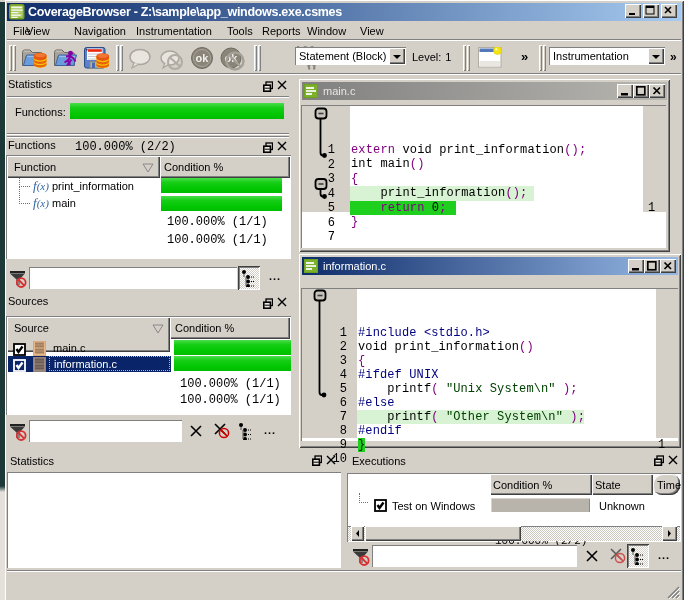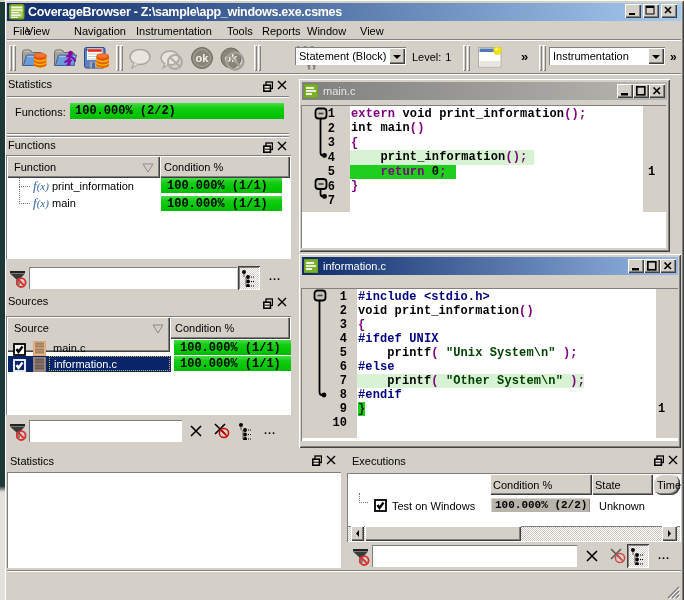--- a/index.html
+++ b/index.html
@@ -1,19 +1,19 @@
 <!DOCTYPE html>
 <html><head>
 <meta charset="utf-8">
 <style>
 * { margin:0; padding:0; box-sizing:border-box; }
 html,body { width:684px; height:600px; overflow:hidden; }
 body { font-family:"Liberation Sans",sans-serif; font-size:11px; background:#d4d0c8; position:relative; }
 .abs { position:absolute; }
-.mono { font-family:"Liberation Mono",monospace; font-weight:bold; font-size:12px; }
+.mono { font-family:"Liberation Mono",monospace; font-weight:normal; font-size:12px;margin-top:36px; }
 .raised { box-shadow: inset 1px 1px 0 #ffffff, inset -1px -1px 0 #404040, inset 2px 2px 0 #d4d0c8, inset -2px -2px 0 #808080; }
 .sunkenthin { box-shadow: inset 1px 1px 0 #808080, inset -1px -1px 0 #ffffff; }
 .btn { background:#d4d0c8; box-shadow: inset 1px 1px 0 #ffffff, inset -1px -1px 0 #404040, inset -2px -2px 0 #808080; }
 .green { background:linear-gradient(180deg,#4ade4a 0%,#16cd16 30%,#00c600 75%,#00bb00 100%); }
 .handle { width:3px; box-shadow: inset 1px 1px 0 #ffffff, inset -1px -1px 0 #808080; background:#d4d0c8; }
 </style>
 </head>
 <body>
 
 <div class="abs" style="left:0;top:0;width:5px;height:600px;background:linear-gradient(180deg,#1c3837 0%,#1c3837 81%,#e4e1dc 82%,#e4e1dc 100%);"></div>

